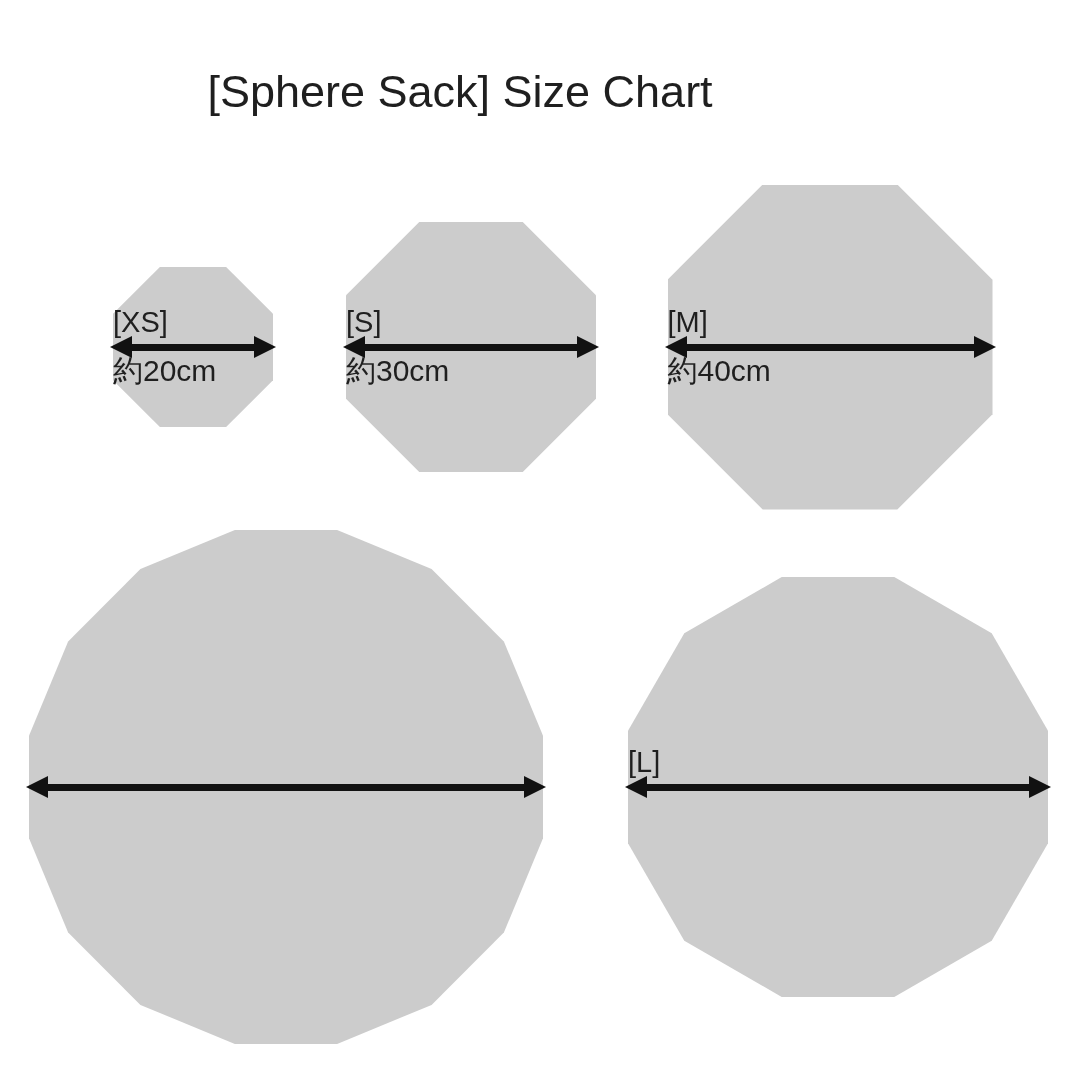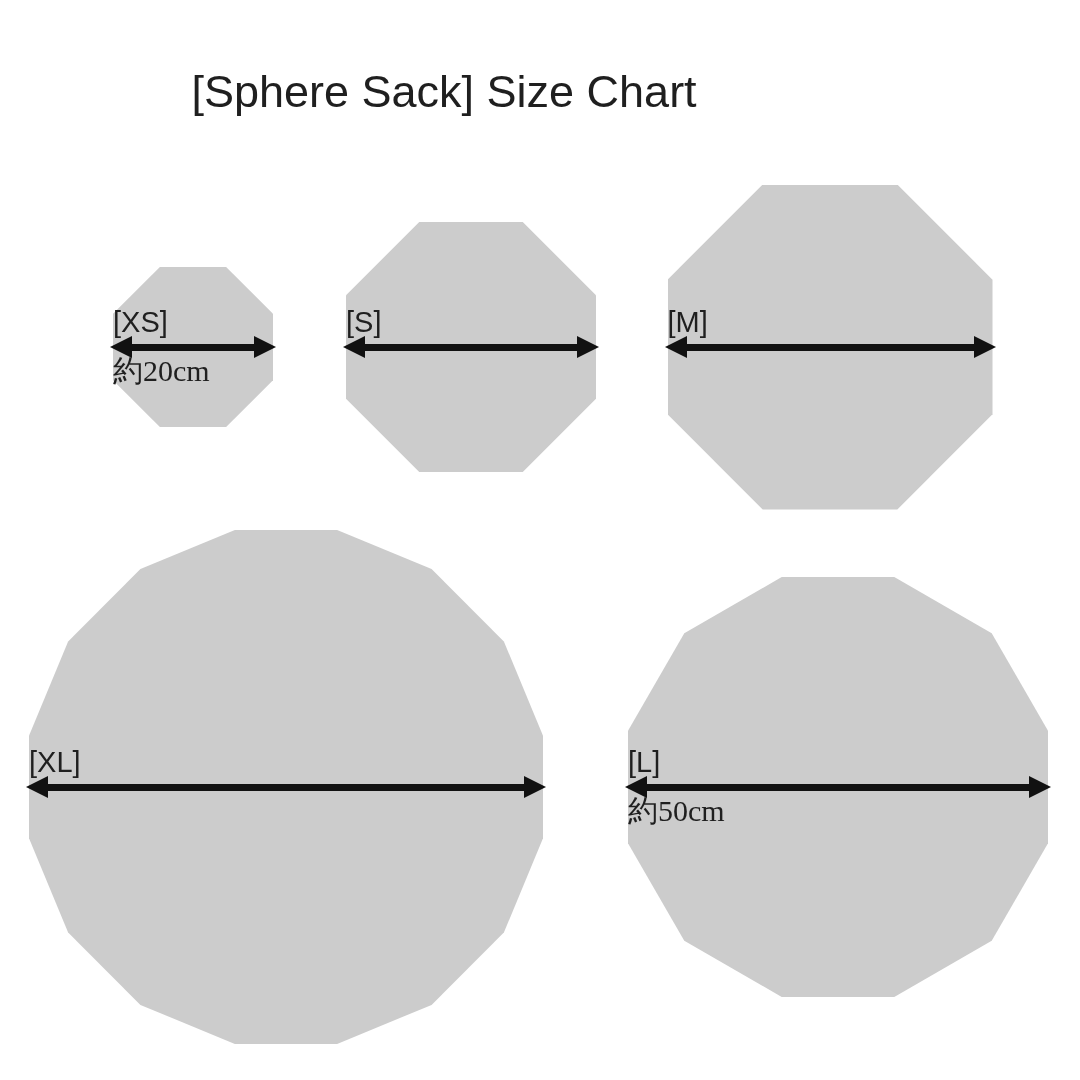--- a/index.html
+++ b/index.html
@@ -9,20 +9,21 @@
     height: 1080px;
     background: #ffffff;
     font-family: "Liberation Sans", "DejaVu Sans", sans-serif;
     overflow: hidden;
   }
   #canvas {
     position: relative;
     width: 888px;
     height: 1080px;
     background: #ffffff;
+    padding-left: 32px;
   }
   #title {
     position: absolute;
     top: 66px;
     left: 0;
     right: 0;
     text-align: center;
     font-size: 45px;
     font-weight: 400;
     letter-spacing: 0px;
@@ -45,21 +46,20 @@
     line-height: 1;
     white-space: nowrap;
   }
   .size-label {
     bottom: calc(50% + 10px);
     font-size: 29px;
   }
   .size-dimension {
     top: calc(50% + 9px);
     font-size: 30px;
-    font-family: Liberation Serif, serif;
   }
   .arrow {
     position: absolute;
     left: -3px;
     right: -3px;
     top: 50%;
     transform: translateY(-50%);
     display: flex;
     align-items: center;
     height: 22px;
@@ -95,46 +95,46 @@
   </div>
 
   <div class="size-item" style="width: 250px; height: 250px; left: 346px; top: 222px;">
     <div class="shape" style="background: rgb(204, 204, 204); clip-path: polygon(70.71% 0%, 100% 29.29%, 100% 70.71%, 70.71% 100%, 29.29% 100%, 0% 70.71%, 0% 29.29%, 29.29% 0%);"></div>
     <div class="size-label">[S]</div>
     <div class="arrow">
       <span class="arrow-head left" style="border-right: 22px solid rgb(17, 17, 17);"></span>
       <span class="arrow-line" style="background: rgb(17, 17, 17);"></span>
       <span class="arrow-head right" style="border-left: 22px solid rgb(17, 17, 17);"></span>
     </div>
+    <div class="size-dimension">約30cm</div>
   </div>
 
   <div class="size-item" style="width: 325px; height: 325px; left: 667.5px; top: 184.5px;">
     <div class="shape" style="background: rgb(204, 204, 204); clip-path: polygon(70.71% 0%, 100% 29.29%, 100% 70.71%, 70.71% 100%, 29.29% 100%, 0% 70.71%, 0% 29.29%, 29.29% 0%);"></div>
     <div class="size-label">[M]</div>
     <div class="arrow">
       <span class="arrow-head left" style="border-right: 22px solid rgb(17, 17, 17);"></span>
       <span class="arrow-line" style="background: rgb(17, 17, 17);"></span>
       <span class="arrow-head right" style="border-left: 22px solid rgb(17, 17, 17);"></span>
     </div>
+    <div class="size-dimension">約40cm</div>
   </div>
 
   <div class="size-item" style="width: 514px; height: 514px; left: 29px; top: 530px;">
     <div class="shape" style="background: rgb(204, 204, 204); clip-path: polygon(59.95% 0%, 78.32% 7.61%, 92.39% 21.68%, 100% 40.05%, 100% 59.95%, 92.39% 78.32%, 78.32% 92.39%, 59.95% 100%, 40.05% 100%, 21.68% 92.39%, 7.61% 78.32%, 0% 59.95%, 0% 40.05%, 7.61% 21.68%, 21.68% 7.61%, 40.05% 0%);"></div>
-    <div class="size-label">[XL]</div>
     <div class="arrow">
       <span class="arrow-head left" style="border-right: 22px solid rgb(17, 17, 17);"></span>
       <span class="arrow-line" style="background: rgb(17, 17, 17);"></span>
       <span class="arrow-head right" style="border-left: 22px solid rgb(17, 17, 17);"></span>
     </div>
   </div>
 
   <div class="size-item" style="width: 420px; height: 420px; left: 628px; top: 577px;">
     <div class="shape" style="background: rgb(204, 204, 204); clip-path: polygon(63.4% 0%, 86.6% 13.4%, 100% 36.6%, 100% 63.4%, 86.6% 86.6%, 63.4% 100%, 36.6% 100%, 13.4% 86.6%, 0% 63.4%, 0% 36.6%, 13.4% 13.4%, 36.6% 0%);"></div>
     <div class="size-label">[L]</div>
     <div class="arrow">
       <span class="arrow-head left" style="border-right: 22px solid rgb(17, 17, 17);"></span>
       <span class="arrow-line" style="background: rgb(17, 17, 17);"></span>
       <span class="arrow-head right" style="border-left: 22px solid rgb(17, 17, 17);"></span>
     </div>
-    <div class="size-dimension">約50cm</div>
   </div>
 </section>
 </main>
 
 </body></html>

